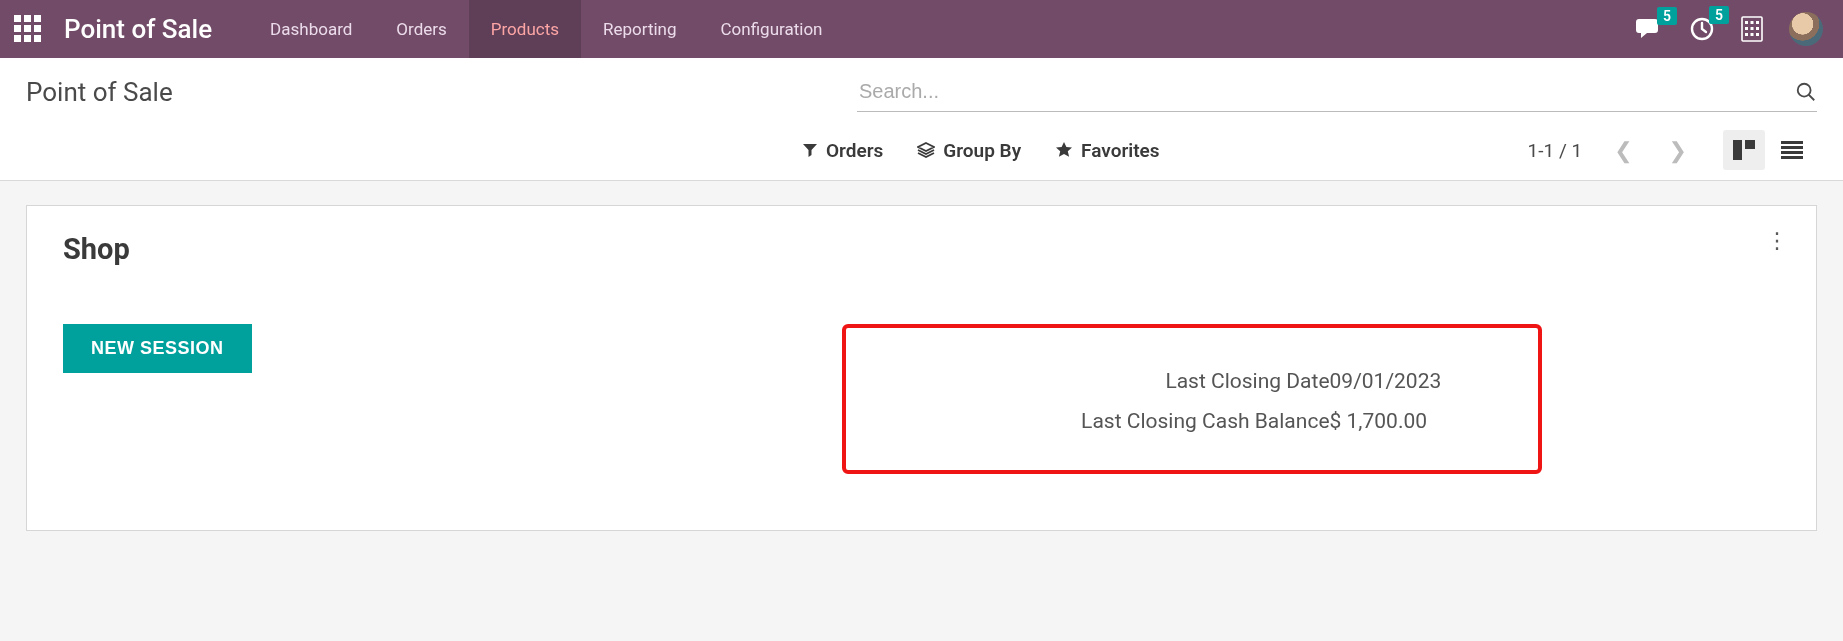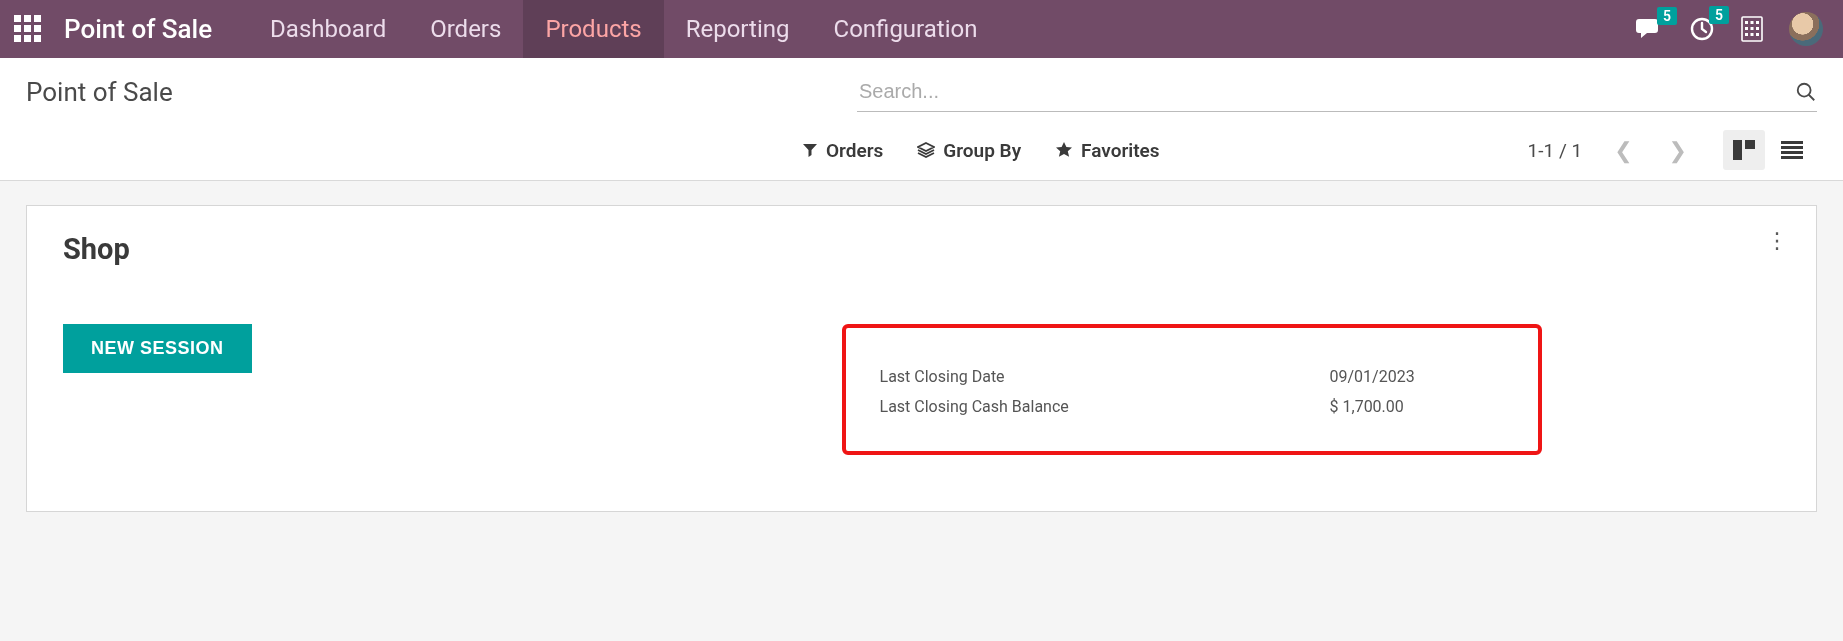--- a/index.html
+++ b/index.html
@@ -31,21 +31,21 @@
   .brand {
     font-size: 26px;
     font-weight: 500;
     margin-right: 36px;
     white-space: nowrap;
   }
   .nav-items { display: flex; align-items: stretch; height: 100%; }
   .nav-item {
     display: flex; align-items: center;
     padding: 0 22px;
-    font-size: 24px;
+    font-size: 17px;
     color: #ecdceb;
     cursor: pointer;
     height: 100%;
   }
   .nav-item.active { background: #5f3f57; color: #fca5a5; }
   .top-spacer { flex: 1; }
   .top-right { display: flex; align-items: center; gap: 26px; padding-right: 6px;}
   .icon-badge { position: relative; cursor: pointer; display:flex; align-items:center;}
   .badge {
     position: absolute; top: -10px; right: -14px;
@@ -107,21 +107,21 @@
     font-size:18px; font-weight:700; letter-spacing:0.5px;
     padding: 14px 28px; cursor:pointer;
   }
   .stats-block {
     margin-left: 590px;
     border: 4px solid #ef1515;
     border-radius: 6px;
     padding: 34px 28px 28px 34px;
     width: 700px;
   }
-  .stat-row { display:flex; font-size:16px; color:#555; line-height:1.9;}
+  .stat-row { display:flex; font-size:21px; color:#555; line-height:1.9;text-align:right;}
   .stat-label { width: 450px;}
   svg { display:block; }
 </style>
 </head>
 <body>
 
 <div class="topnav">
   <div class="apps-icon">
     <span></span>
       <span></span>

